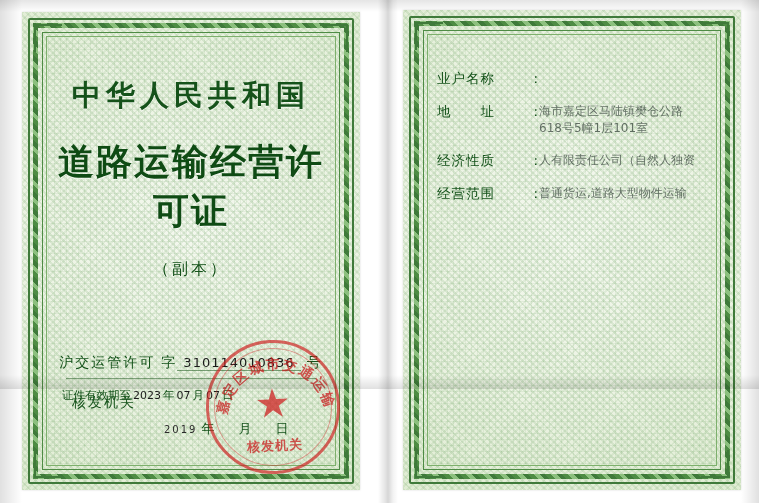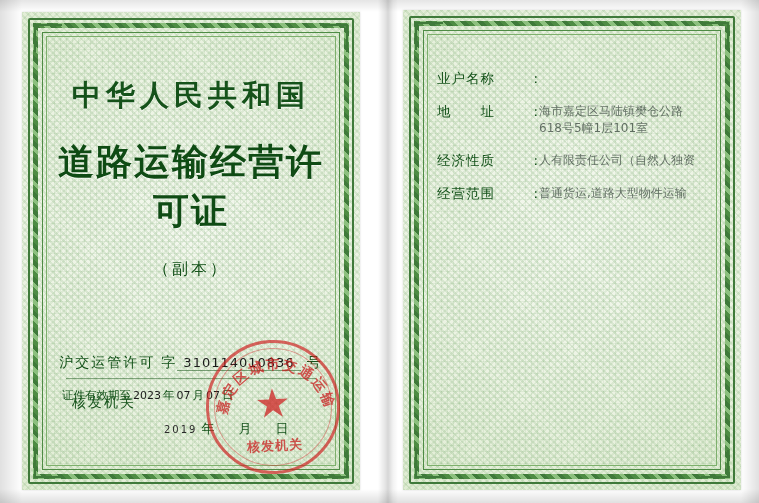--- a/index.html
+++ b/index.html
@@ -10,21 +10,21 @@
   body {
     width: 759px;
     height: 503px;
     overflow: hidden;
     font-family: "DejaVu Sans", "Liberation Sans", sans-serif;
   }
 
   #page {
     position: relative;
     width: 759px;
-    height: 503px;
+    height: 389px;
     background: #0f172a;
   }
 
   
   .spread {
     position: absolute;
     inset: 0;
     display: flex;
   }
 

